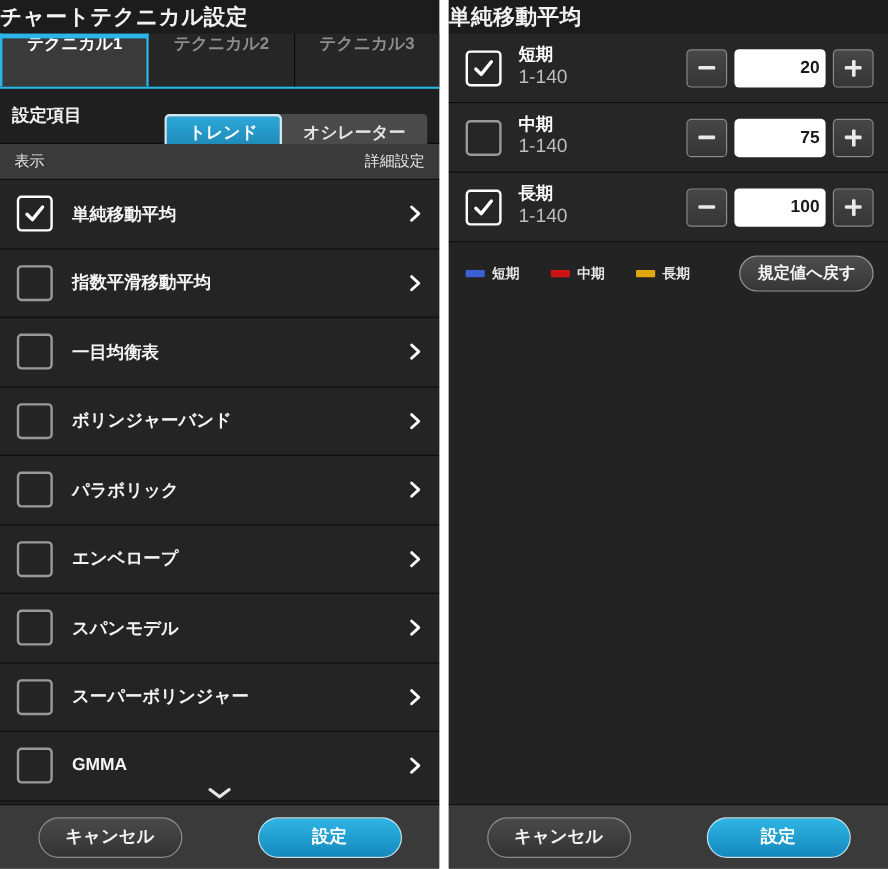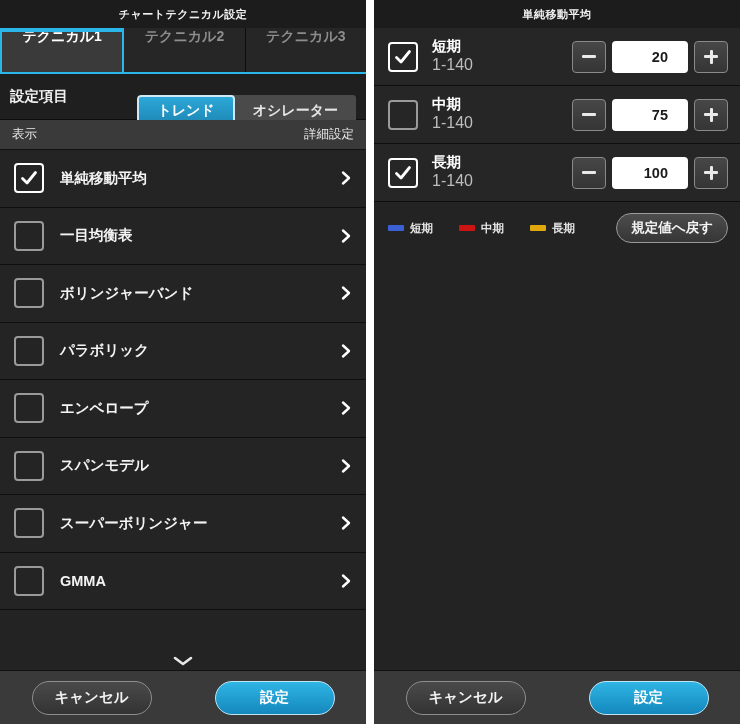--- a/index.html
+++ b/index.html
@@ -15,22 +15,22 @@
     background: #232323;
     display: flex; flex-direction: column;
     position: relative;
   }
   .panel-left { margin-right: 8px; }
 
   
   .titlebar {
     height: 28px; flex: 0 0 28px;
     background: #1c1c1c;
-    display: flex; align-items: center; justify-content: center;
-    color: #f2f2f2; font-size: 11px; font-weight: bold;
+    display: flex; align-items: center; 
+    color: #f2f2f2; font-size: 18px; font-weight: bold;
     letter-spacing: .5px;
   }
 
   
   .tabs {
     height: 46px; flex: 0 0 46px;
     background: #141414;
     display: flex; align-items: flex-end;
     border-bottom: 2px solid #2ab6e8;
     position: relative;
@@ -168,21 +168,21 @@
   .step-plus { position: relative; width: 14px; height: 14px; }
   .step-plus::before, .step-plus::after {
     content: ""; position: absolute; background: #e9e9e9; border-radius: 1px;
   }
   .step-plus::before { left: 0; top: 5.5px; width: 14px; height: 3px; }
   .step-plus::after { top: 0; left: 5.5px; width: 3px; height: 14px; }
   .num-field {
     width: 76px; height: 32px; margin: 0 6px;
     background: #ffffff; border-radius: 4px;
     display: flex; align-items: center; justify-content: flex-end;
-    padding-right: 20px;
+    padding-right: 5px;
     color: #1a1a1a; font-size: 14.5px; font-weight: bold;
   }
 
   
   .legend-row {
     flex: 0 0 52px;
     display: flex; align-items: center;
     padding: 0 12px 0 14px;
     background: #232323;
   }
@@ -247,20 +247,27 @@
               <path d="M3.5 10.5 L8 15 L16.5 4.5" stroke="#ffffff" stroke-width="2.8" fill="none" stroke-linecap="round" stroke-linejoin="round"></path>
             </svg>
           </div>
           <div class="row-label">単純移動平均</div>
           <svg class="chev" viewBox="0 0 16 16">
             <path d="M5 2.5 L11 8 L5 13.5" stroke="#ffffff" stroke-width="2.4" fill="none" stroke-linecap="round" stroke-linejoin="round"></path>
           </svg>
         </div>
         <div class="list-row">
           <div class="cb"></div>
+          <div class="row-label">指数平滑移動平均</div>
+          <svg class="chev" viewBox="0 0 16 16">
+            <path d="M5 2.5 L11 8 L5 13.5" stroke="#ffffff" stroke-width="2.4" fill="none" stroke-linecap="round" stroke-linejoin="round"></path>
+          </svg>
+        </div>
+        <div class="list-row">
+          <div class="cb"></div>
           <div class="row-label">一目均衡表</div>
           <svg class="chev" viewBox="0 0 16 16">
             <path d="M5 2.5 L11 8 L5 13.5" stroke="#ffffff" stroke-width="2.4" fill="none" stroke-linecap="round" stroke-linejoin="round"></path>
           </svg>
         </div>
         <div class="list-row">
           <div class="cb"></div>
           <div class="row-label">ボリンジャーバンド</div>
           <svg class="chev" viewBox="0 0 16 16">
             <path d="M5 2.5 L11 8 L5 13.5" stroke="#ffffff" stroke-width="2.4" fill="none" stroke-linecap="round" stroke-linejoin="round"></path>

